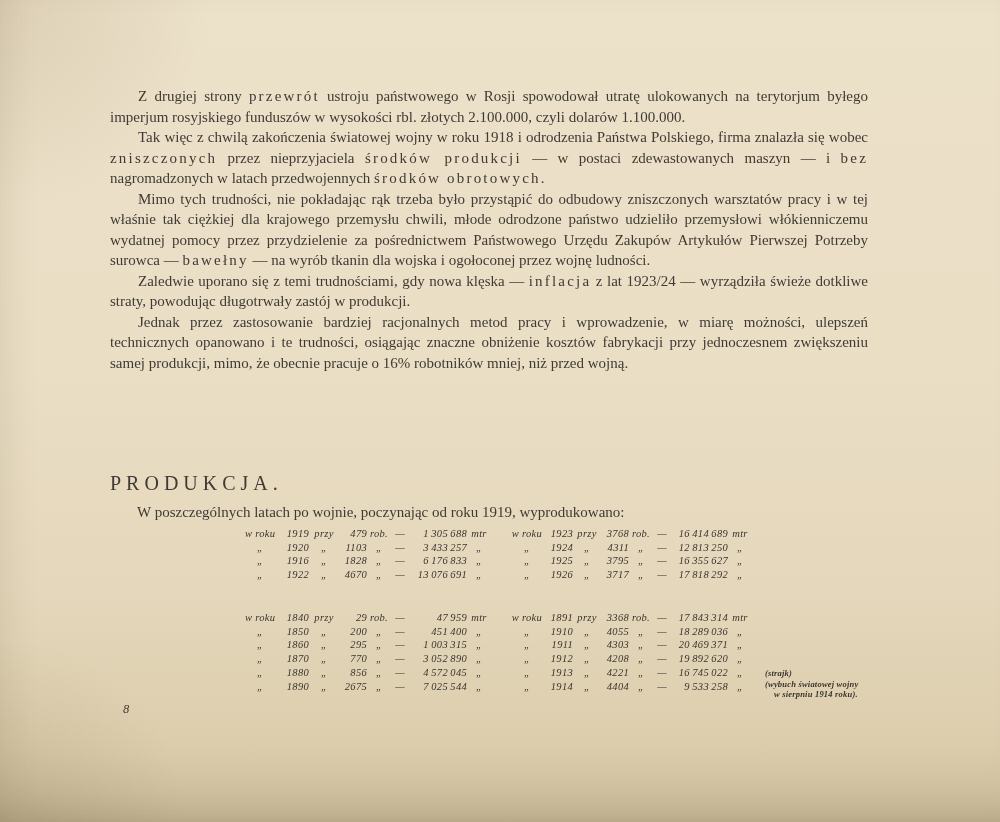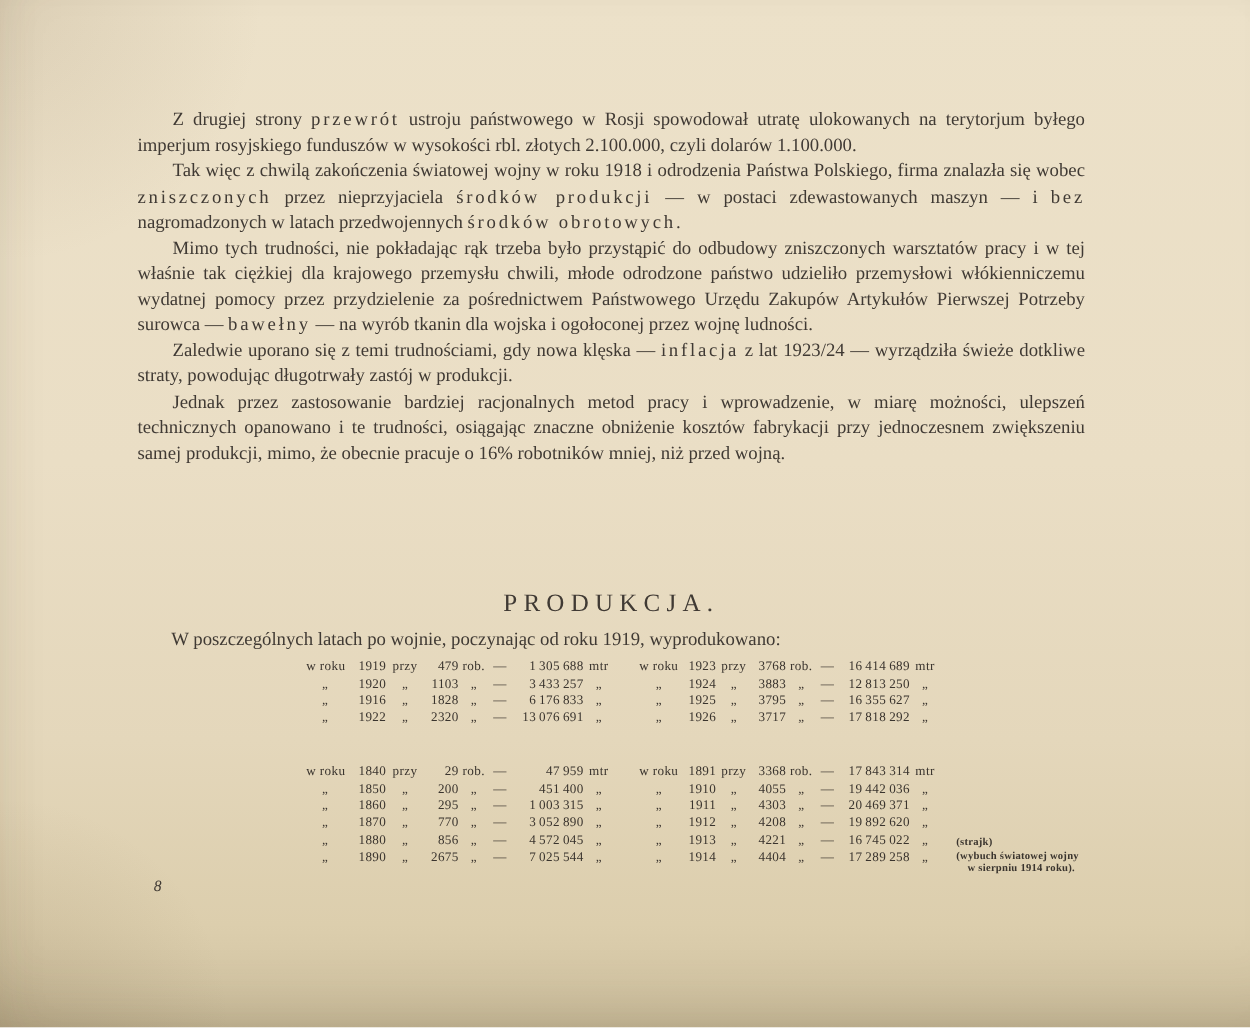--- a/index.html
+++ b/index.html
@@ -22,28 +22,28 @@
                inset -18px 0 60px -48px rgba(95,78,50,0.12);
   }
   .paragraphs{
     position:absolute;left:110px;top:86px;width:758px;
     font-size:15px;line-height:20.5px;text-align:justify;
   }
   .para{margin:0;text-indent:28px;}
   .spaced{letter-spacing:2.2px;}
   .heading{
     position:absolute;left:110px;top:472px;width:758px;
-    text-align:center;font-size:20px;letter-spacing:5px;
+    text-align:left;font-size:20px;letter-spacing:5px;
     white-space:nowrap;
   }
   .intro{position:absolute;left:137px;top:504px;font-size:15px;}
   .prewar-intro{position:absolute;left:137px;top:593px;font-size:15px;}
   .tables{
     position:absolute;display:flex;align-items:flex-start;
-    font-size:10.5px;line-height:13.7px;letter-spacing:0.3px;color:#3a342e;
+    font-size:10.5px;line-height:13.7px;letter-spacing:0.3px;color:#3a342e;font-style:italic;
   }
   .t1{left:245px;top:527px;}
   .t2{left:245px;top:611px;}
   .half{display:grid;align-content:start;}
   .half.left {grid-template-columns:30px 34px 30px 28px 24px 18px 58px 24px;}
   .half.right{grid-template-columns:32px 30px 28px 28px 24px 18px 57px 24px;}
   .vrule{width:1px;background:#4a433a;margin:0 4px 0 15px;}
   .cell{white-space:nowrap;}
   .cc{text-align:center;}
   .cr{text-align:right;}
@@ -96,40 +96,40 @@
         <span class="cell cr">1916</span>
         <span class="cell cc">„</span>
         <span class="cell cr">1828</span>
         <span class="cell cc">„</span>
         <span class="cell cc">—</span>
         <span class="cell cr">6 176 833</span>
         <span class="cell cc">„</span>
         <span class="cell cc">„</span>
         <span class="cell cr">1922</span>
         <span class="cell cc">„</span>
-        <span class="cell cr">2320</span>
+        <span class="cell cr">4670</span>
         <span class="cell cc">„</span>
         <span class="cell cc">—</span>
         <span class="cell cr">13 076 691</span>
         <span class="cell cc">„</span>
       </div>
     <div class="vrule"></div>
     <div class="half right" id="postwar-right">
         <span class="cell cc">w roku</span>
         <span class="cell cr">1923</span>
         <span class="cell cc">przy</span>
         <span class="cell cr">3768</span>
         <span class="cell cc">rob.</span>
         <span class="cell cc">—</span>
         <span class="cell cr">16 414 689</span>
         <span class="cell cc">mtr</span>
         <span class="cell cc">„</span>
         <span class="cell cr">1924</span>
         <span class="cell cc">„</span>
-        <span class="cell cr">3883</span>
+        <span class="cell cr">4311</span>
         <span class="cell cc">„</span>
         <span class="cell cc">—</span>
         <span class="cell cr">12 813 250</span>
         <span class="cell cc">„</span>
         <span class="cell cc">„</span>
         <span class="cell cr">1925</span>
         <span class="cell cc">„</span>
         <span class="cell cr">3795</span>
         <span class="cell cc">„</span>
         <span class="cell cc">—</span>
@@ -207,21 +207,21 @@
         <span class="cell cc">rob.</span>
         <span class="cell cc">—</span>
         <span class="cell cr">17 843 314</span>
         <span class="cell cc">mtr</span>
         <span class="cell cc">„</span>
         <span class="cell cr">1910</span>
         <span class="cell cc">„</span>
         <span class="cell cr">4055</span>
         <span class="cell cc">„</span>
         <span class="cell cc">—</span>
-        <span class="cell cr">19 442 036</span>
+        <span class="cell cr">18 289 036</span>
         <span class="cell cc">„</span>
         <span class="cell cc">„</span>
         <span class="cell cr">1911</span>
         <span class="cell cc">„</span>
         <span class="cell cr">4303</span>
         <span class="cell cc">„</span>
         <span class="cell cc">—</span>
         <span class="cell cr">20 469 371</span>
         <span class="cell cc">„</span>
         <span class="cell cc">„</span>
@@ -239,21 +239,21 @@
         <span class="cell cc">„</span>
         <span class="cell cc">—</span>
         <span class="cell cr">16 745 022</span>
         <span class="cell cc">„</span>
         <span class="cell cc">„</span>
         <span class="cell cr">1914</span>
         <span class="cell cc">„</span>
         <span class="cell cr">4404</span>
         <span class="cell cc">„</span>
         <span class="cell cc">—</span>
-        <span class="cell cr">17 289 258</span>
+        <span class="cell cr">9 533 258</span>
         <span class="cell cc">„</span>
       </div>
     <div class="notes">
       <div>(strajk)</div>
       <div>(wybuch światowej wojny</div>
       <div class="note-indent">w sierpniu 1914 roku).</div>
     </div>
   </div>
 
   <div class="page-number">8</div>

